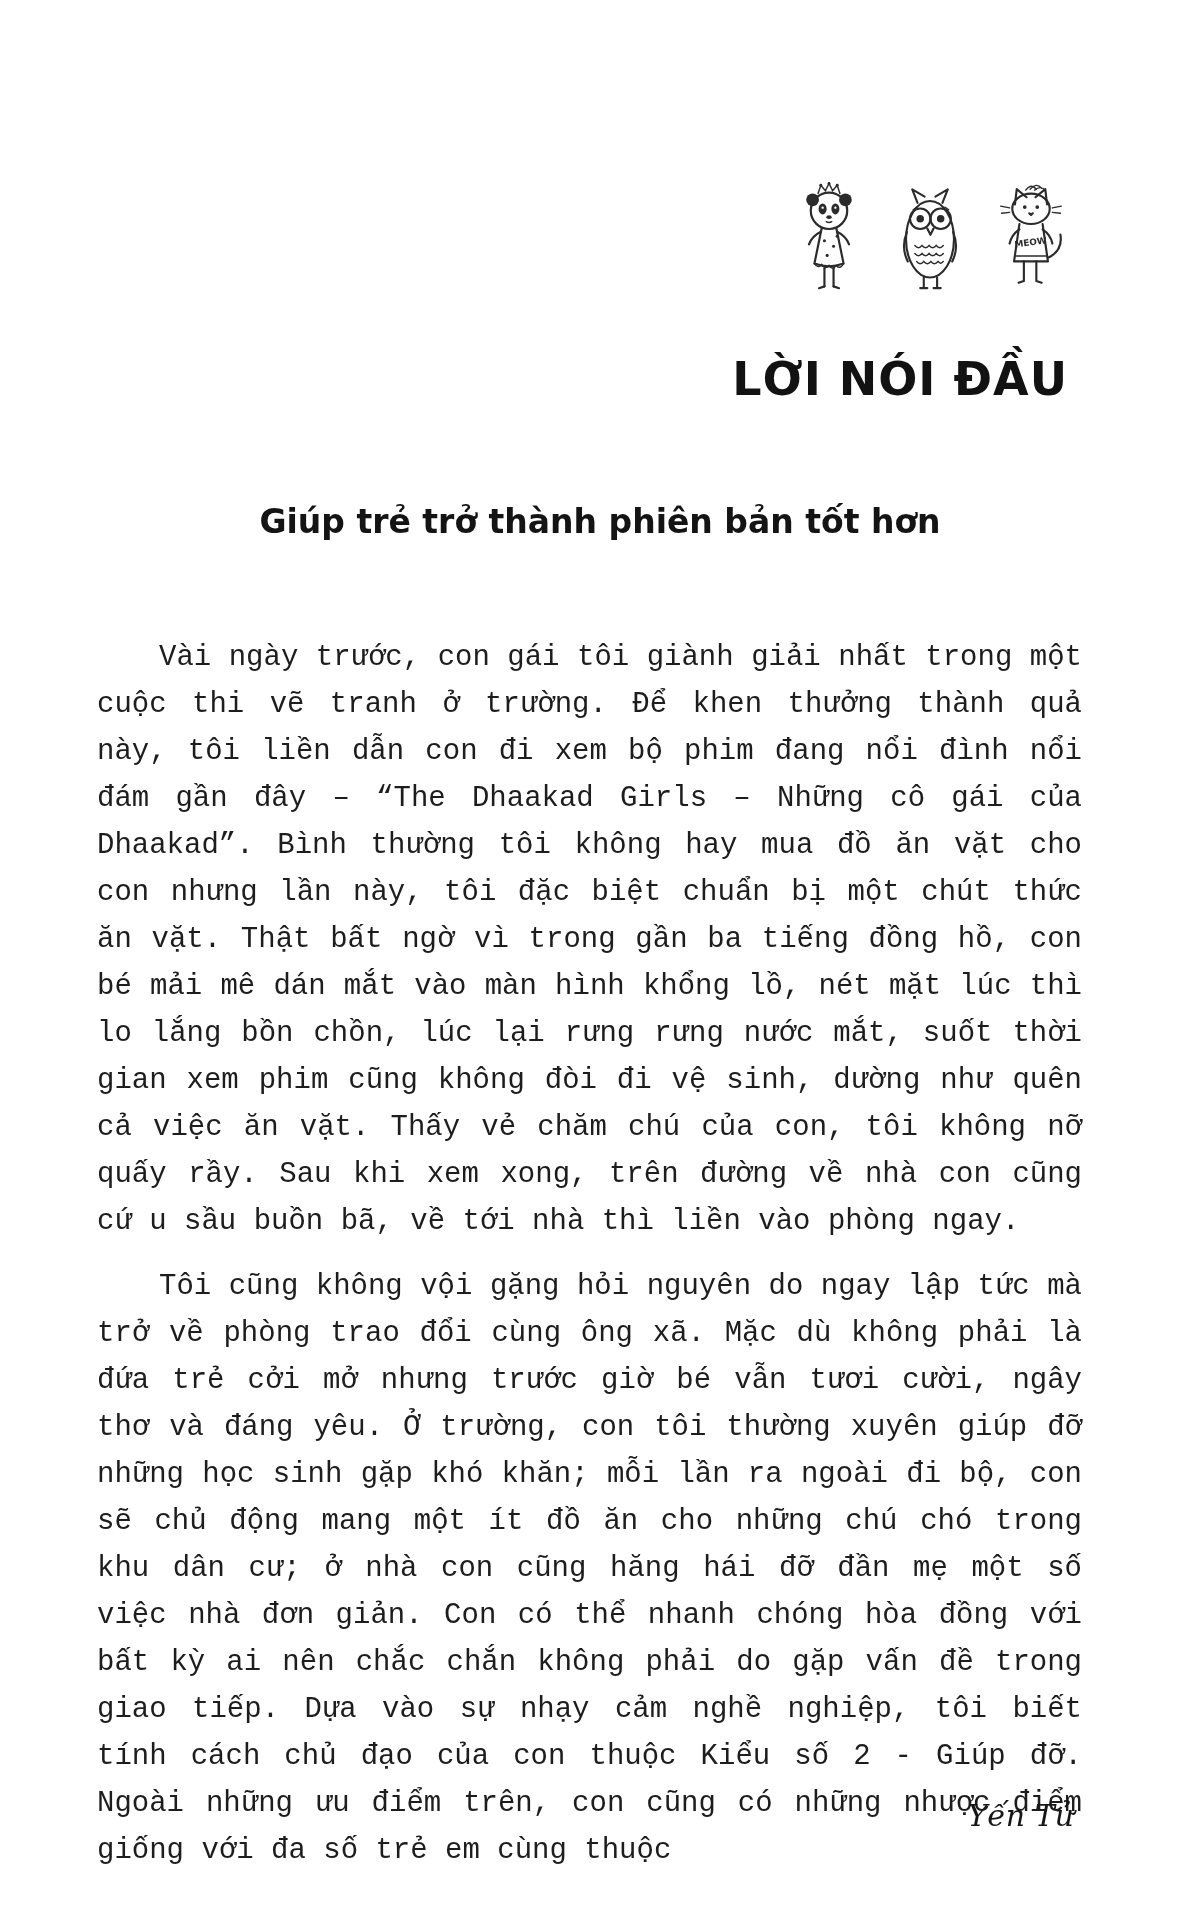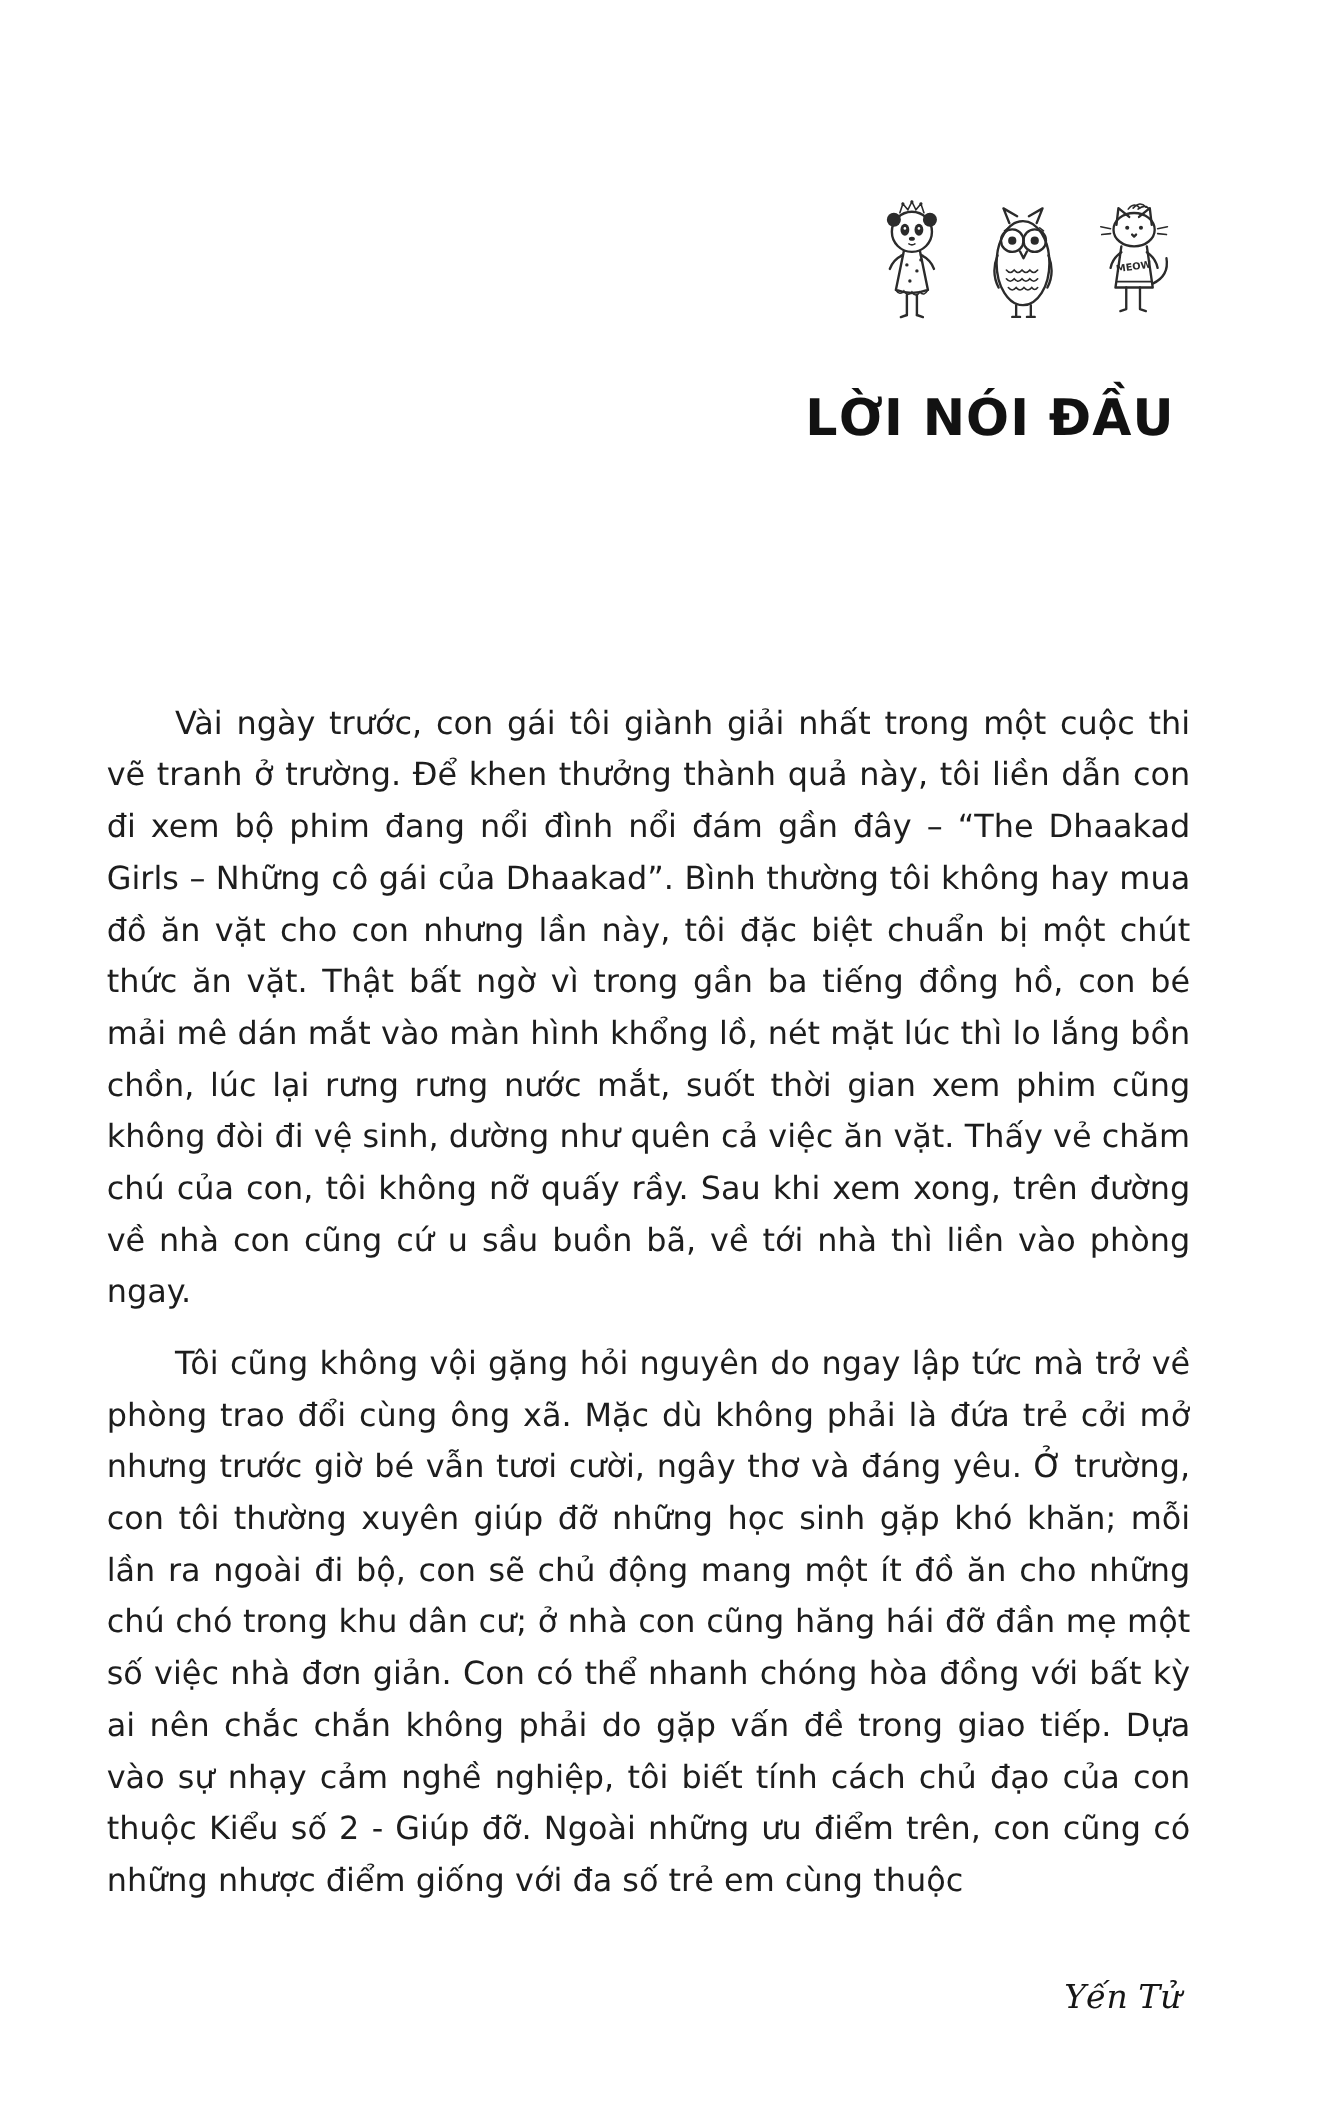--- a/index.html
+++ b/index.html
@@ -49,20 +49,21 @@
     position: absolute;
     top: 634px; left: 97px; right: 118px;
     font-size: 29px;
     line-height: 47px;
     text-align: justify;
     color: #1d1d1d;
   }
   .body-text p {
     text-indent: 62px;
     margin-bottom: 18px;
+    font-family: Liberation Mono, monospace;
   }
   
   .footer {
     position: absolute;
     top: 1798px; right: 126px;
     display: flex; align-items: center; gap: 8px;
   }
   .author {
     font-family: "DejaVu Serif", "Liberation Serif", serif;
     font-style: italic;
@@ -167,20 +168,21 @@
 
       <path class="line" d="M65,86 Q82,78 79,60"></path>
 
       <path class="line" d="M38,90 L38,112 L32,114"></path>
       <path class="line" d="M52,90 L52,112 L58,114"></path>
     </svg>
   </div>
 
   <h1 class="chapter-title">LỜI NÓI ĐẦU</h1>
 
+  <h2 class="subtitle">Giúp trẻ trở thành phiên bản tốt hơn</h2>
 
   <div class="body-text">
     <p>Vài ngày trước, con gái tôi giành giải nhất trong một cuộc thi vẽ tranh ở trường. Để khen thưởng thành quả này, tôi liền dẫn con đi xem bộ phim đang nổi đình nổi đám gần đây – “The Dhaakad Girls – Những cô gái của Dhaakad”. Bình thường tôi không hay mua đồ ăn vặt cho con nhưng lần này, tôi đặc biệt chuẩn bị một chút thức ăn vặt. Thật bất ngờ vì trong gần ba tiếng đồng hồ, con bé mải mê dán mắt vào màn hình khổng lồ, nét mặt lúc thì lo lắng bồn chồn, lúc lại rưng rưng nước mắt, suốt thời gian xem phim cũng không đòi đi vệ sinh, dường như quên cả việc ăn vặt. Thấy vẻ chăm chú của con, tôi không nỡ quấy rầy. Sau khi xem xong, trên đường về nhà con cũng cứ u sầu buồn bã, về tới nhà thì liền vào phòng ngay.</p>
     <p>Tôi cũng không vội gặng hỏi nguyên do ngay lập tức mà trở về phòng trao đổi cùng ông xã. Mặc dù không phải là đứa trẻ cởi mở nhưng trước giờ bé vẫn tươi cười, ngây thơ và đáng yêu. Ở trường, con tôi thường xuyên giúp đỡ những học sinh gặp khó khăn; mỗi lần ra ngoài đi bộ, con sẽ chủ động mang một ít đồ ăn cho những chú chó trong khu dân cư; ở nhà con cũng hăng hái đỡ đần mẹ một số việc nhà đơn giản. Con có thể nhanh chóng hòa đồng với bất kỳ ai nên chắc chắn không phải do gặp vấn đề trong giao tiếp. Dựa vào sự nhạy cảm nghề nghiệp, tôi biết tính cách chủ đạo của con thuộc Kiểu số 2 - Giúp đỡ. Ngoài những ưu điểm trên, con cũng có những nhược điểm giống với đa số trẻ em cùng thuộc</p>
   </div>
 
   <div class="footer">
     <span class="author">Yến Tử</span>
   </div>
 

